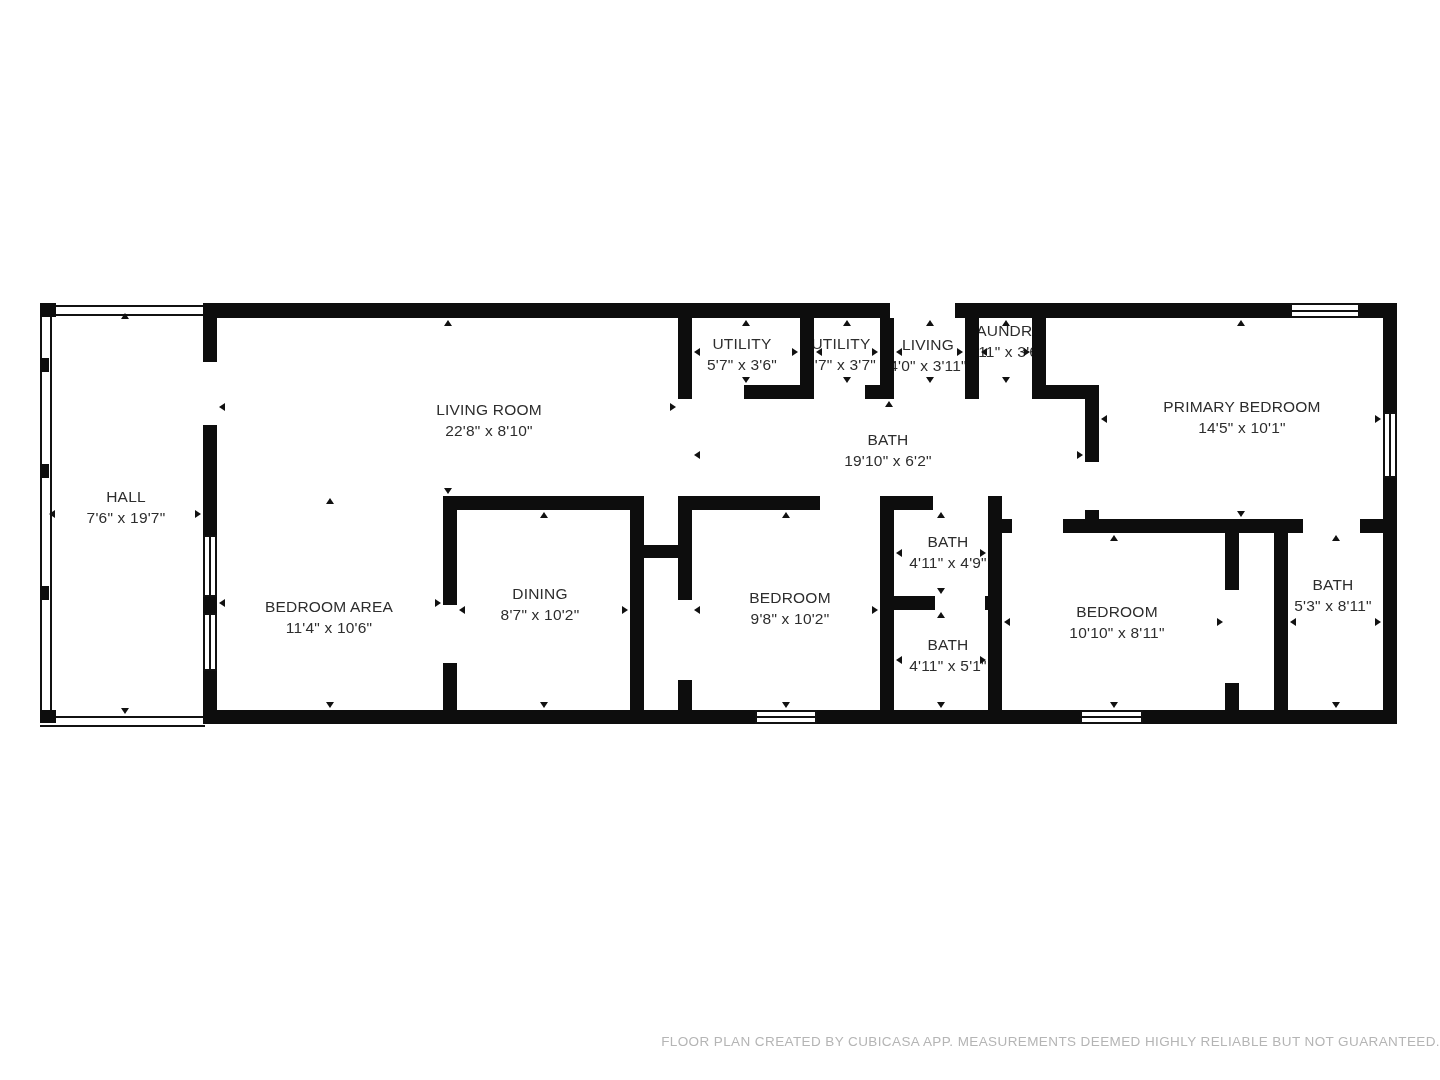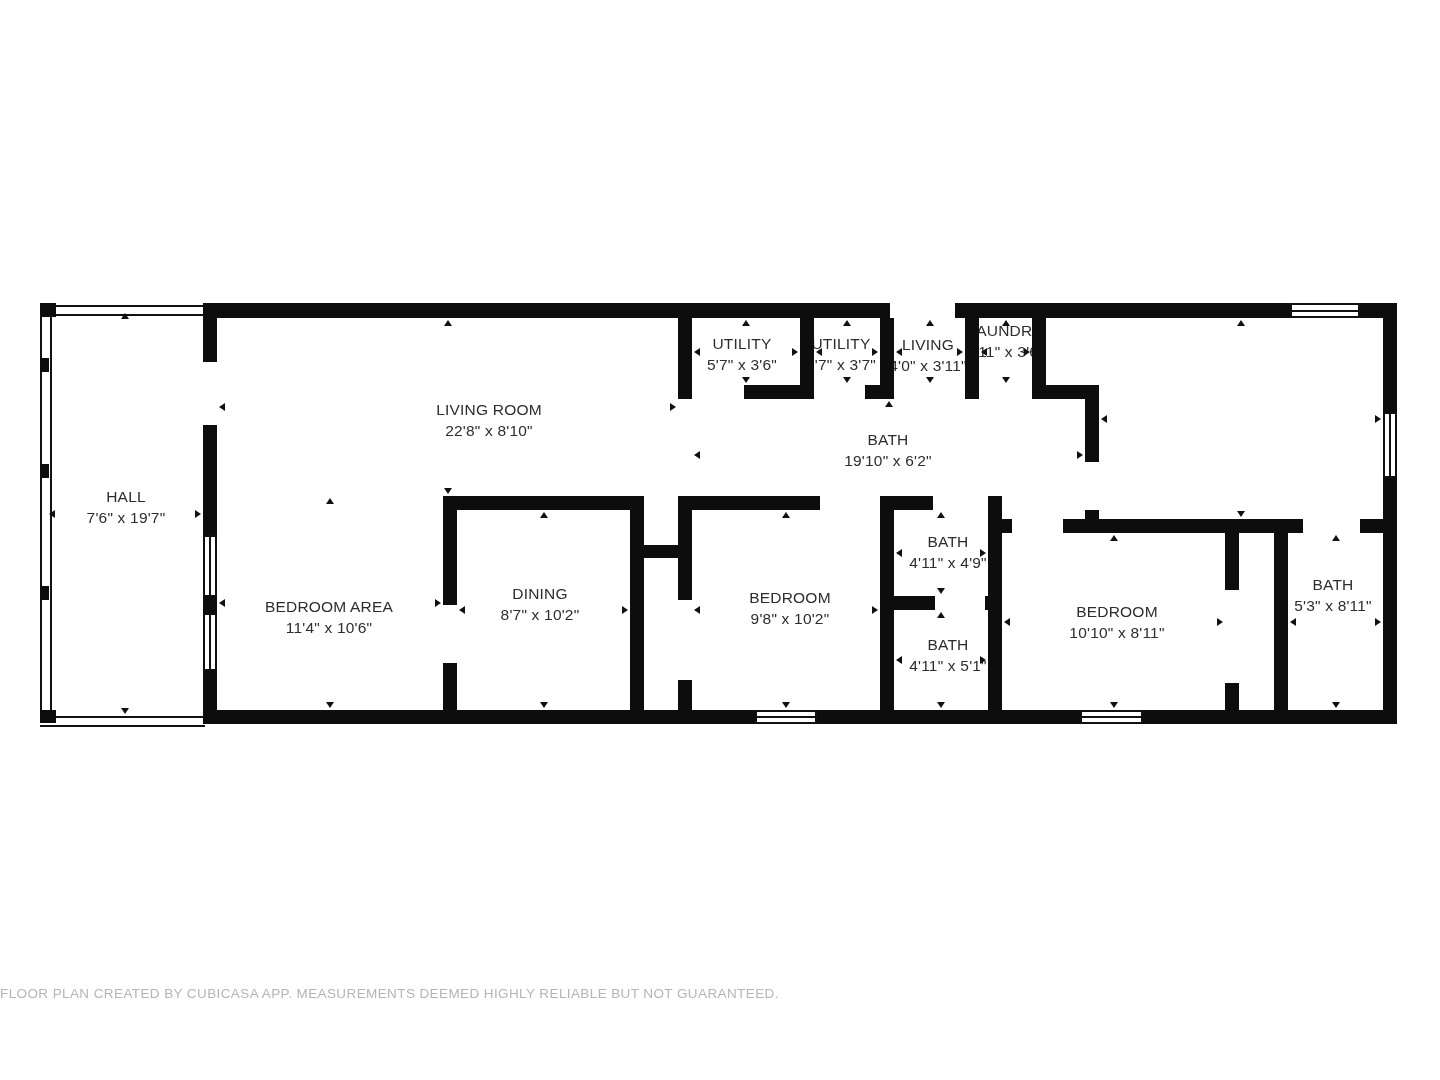--- a/index.html
+++ b/index.html
@@ -15,21 +15,21 @@
   .window.h{background:linear-gradient(#111,#111) center/100% 2px no-repeat,#fff;}
   .window.v{background:linear-gradient(#111,#111) center/2px 100% no-repeat,#fff;}
   .room-label{position:absolute;transform:translate(-50%,-50%);text-align:center;
       color:#2d2d2d;font-size:15.5px;line-height:21px;white-space:nowrap;z-index:1;
       letter-spacing:.2px;}
   .tick{position:absolute;width:0;height:0;z-index:3;}
   .tick.up{border-left:4px solid transparent;border-right:4px solid transparent;border-bottom:6px solid #111;}
   .tick.down{border-left:4px solid transparent;border-right:4px solid transparent;border-top:6px solid #111;}
   .tick.left{border-top:4px solid transparent;border-bottom:4px solid transparent;border-right:6px solid #111;}
   .tick.right{border-top:4px solid transparent;border-bottom:4px solid transparent;border-left:6px solid #111;}
-  .footer{position:absolute;left:0;right:0;top:986px;text-align:left;color:#b5b5b5;
+  .footer{position:absolute;left:0;right:0;top:1034px;text-align:right;color:#b5b5b5;
       font-size:13.5px;letter-spacing:.4px;z-index:1;}
 </style>
 </head>
 <body>
 
 <div class="canvas">
   <div class="plan" id="plan">
       <div class="wall" style="left: 205px; top: 303px; width: 685px; height: 15px;"></div>
       <div class="wall" style="left: 955px; top: 303px; width: 335px; height: 15px;"></div>
       <div class="wall" style="left: 1360px; top: 303px; width: 37px; height: 15px;"></div>
@@ -150,20 +150,24 @@
       <div class="tick left" style="left: 981px; top: 347.5px; width: 0px; height: 0px;"></div>
       <div class="tick right" style="left: 1024px; top: 347.5px; width: 0px; height: 0px;"></div>
       <div class="room-label" style="left: 888px; top: 450px;">
         <div>BATH</div>
         <div>19'10" x 6'2"</div>
       </div>
       <div class="tick up" style="left: 884.5px; top: 401px; width: 0px; height: 0px;"></div>
       <div class="tick down" style="left: 884.5px; top: 502px; width: 0px; height: 0px;"></div>
       <div class="tick left" style="left: 694px; top: 450.5px; width: 0px; height: 0px;"></div>
       <div class="tick right" style="left: 1077px; top: 450.5px; width: 0px; height: 0px;"></div>
+      <div class="room-label" style="left: 1242px; top: 417px;">
+        <div>PRIMARY BEDROOM</div>
+        <div>14'5" x 10'1"</div>
+      </div>
       <div class="tick up" style="left: 1237px; top: 320px; width: 0px; height: 0px;"></div>
       <div class="tick down" style="left: 1237px; top: 511px; width: 0px; height: 0px;"></div>
       <div class="tick left" style="left: 1101px; top: 414.5px; width: 0px; height: 0px;"></div>
       <div class="tick right" style="left: 1375px; top: 414.5px; width: 0px; height: 0px;"></div>
       <div class="room-label" style="left: 948px; top: 552px;">
         <div>BATH</div>
         <div>4'11" x 4'9"</div>
       </div>
       <div class="tick up" style="left: 937px; top: 512px; width: 0px; height: 0px;"></div>
       <div class="tick down" style="left: 937px; top: 588px; width: 0px; height: 0px;"></div>

